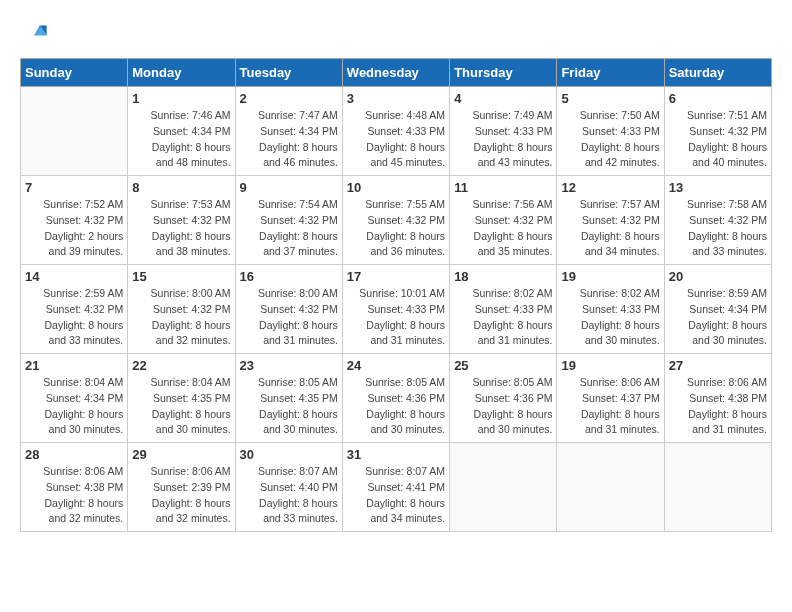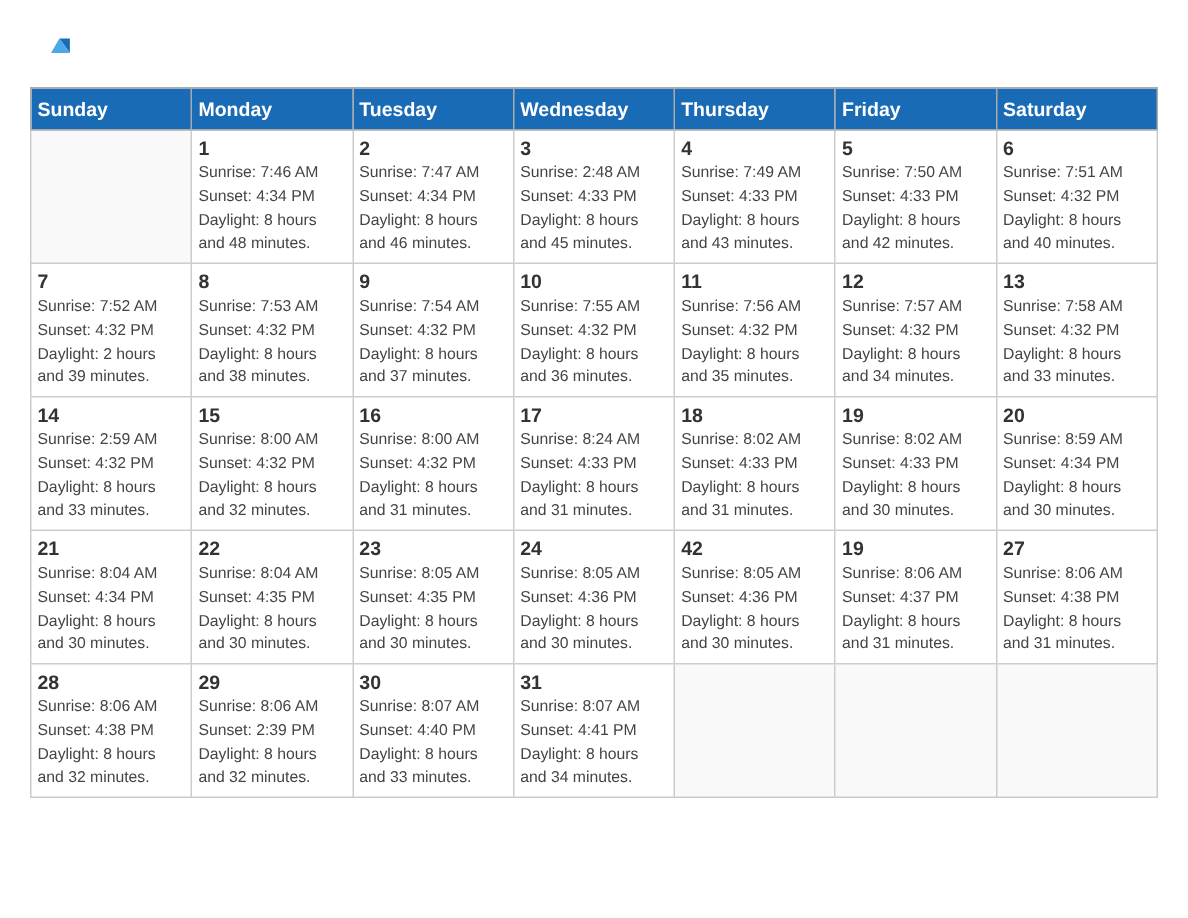--- a/index.html
+++ b/index.html
@@ -66,20 +66,21 @@
       font-size: 13px;
       font-weight: bold;
       color: #333;
       display: block;
       margin-bottom: 2px;
     }
     .day-info {
       color: #444;
       font-size: 10.5px;
       line-height: 1.5;
+      text-align: right;
     }
   </style>
 </head>
 <body>
 
 <div class="header">
   <div class="logo">
     <svg class="logo-icon" viewBox="0 0 40 40" xmlns="http://www.w3.org/2000/svg">
       <polygon points="28,8 38,8 38,22" fill="#1a6bb5"></polygon>
       <polygon points="28,8 38,22 20,22" fill="#4da6e8"></polygon>
@@ -122,21 +123,21 @@
         <span class="day-number">2</span>
         <div class="day-info">
           <span>Sunrise: 7:47 AM</span><br>
           <span>Sunset: 4:34 PM</span><br>
           <span>Daylight: 8 hours and 46 minutes.</span>
         </div>
       </td>
         <td>
         <span class="day-number">3</span>
         <div class="day-info">
-          <span>Sunrise: 2:48 AM</span><br>
+          <span>Sunrise: 4:48 AM</span><br>
           <span>Sunset: 4:33 PM</span><br>
           <span>Daylight: 8 hours and 45 minutes.</span>
         </div>
       </td>
         <td>
         <span class="day-number">4</span>
         <div class="day-info">
           <span>Sunrise: 7:49 AM</span><br>
           <span>Sunset: 4:33 PM</span><br>
           <span>Daylight: 8 hours and 43 minutes.</span>
@@ -238,21 +239,21 @@
         <span class="day-number">16</span>
         <div class="day-info">
           <span>Sunrise: 8:00 AM</span><br>
           <span>Sunset: 4:32 PM</span><br>
           <span>Daylight: 8 hours and 31 minutes.</span>
         </div>
       </td>
         <td>
         <span class="day-number">17</span>
         <div class="day-info">
-          <span>Sunrise: 8:24 AM</span><br>
+          <span>Sunrise: 10:01 AM</span><br>
           <span>Sunset: 4:33 PM</span><br>
           <span>Daylight: 8 hours and 31 minutes.</span>
         </div>
       </td>
         <td>
         <span class="day-number">18</span>
         <div class="day-info">
           <span>Sunrise: 8:02 AM</span><br>
           <span>Sunset: 4:33 PM</span><br>
           <span>Daylight: 8 hours and 31 minutes.</span>
@@ -302,21 +303,21 @@
       </td>
         <td>
         <span class="day-number">24</span>
         <div class="day-info">
           <span>Sunrise: 8:05 AM</span><br>
           <span>Sunset: 4:36 PM</span><br>
           <span>Daylight: 8 hours and 30 minutes.</span>
         </div>
       </td>
         <td>
-        <span class="day-number">42</span>
+        <span class="day-number">25</span>
         <div class="day-info">
           <span>Sunrise: 8:05 AM</span><br>
           <span>Sunset: 4:36 PM</span><br>
           <span>Daylight: 8 hours and 30 minutes.</span>
         </div>
       </td>
         <td>
         <span class="day-number">19</span>
         <div class="day-info">
           <span>Sunrise: 8:06 AM</span><br>

